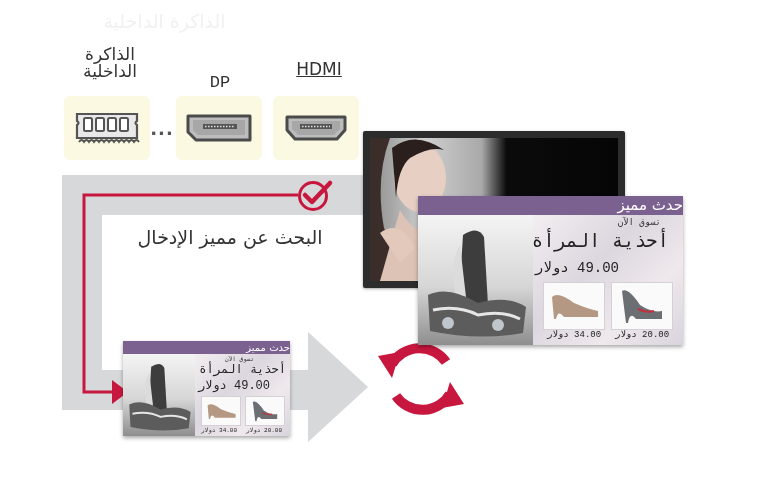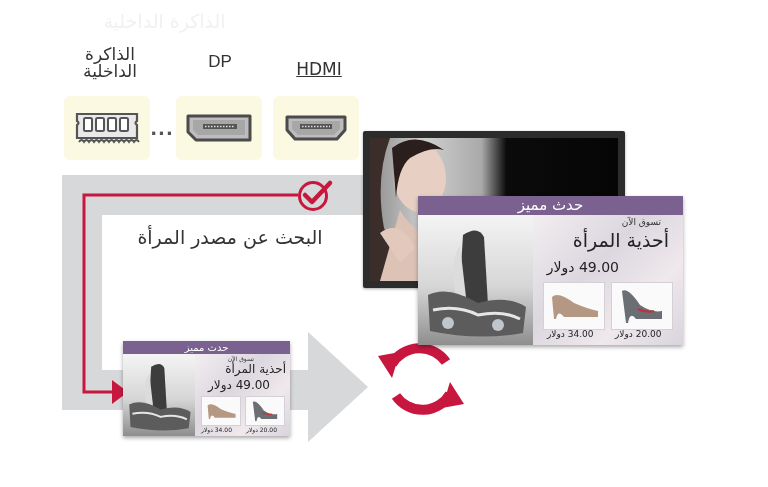--- a/index.html
+++ b/index.html
@@ -2,38 +2,38 @@
 <html><head>
 <meta charset="utf-8">
 <style>
   html, body { margin:0; padding:0; }
   body { width:768px; height:487px; position:relative; overflow:hidden; background:#ffffff;
          font-family:"DejaVu Sans", sans-serif; }
   .abs { position:absolute; }
   .ghost-title { left:92px; top:10px; width:145px; text-align:center; font-size:19px; color:#f1f1f1; direction:rtl; }
   .src-label { color:#333; font-size:17px; text-align:center; line-height:17px; }
   .lbl-mem { left:62px; top:46px; width:96px; direction:rtl; font-size:17px; line-height:17px; }
-  .lbl-dp { left:196px; top:53px; width:48px; font-family:Liberation Sans, sans-serif; }
+  .lbl-dp { left:196px; top:74px; width:48px; font-family:Liberation Mono, monospace; }
   .lbl-hdmi { left:286px; top:61px; width:66px;text-decoration:underline; }
   .port-box { background:#fbf9e1; border-radius:6px; width:86px; height:64px; top:96px; display:flex; align-items:center; justify-content:center; }
   .dots { left:150px; top:118px; width:24px; font-size:18px; color:#555; letter-spacing:1px; text-align:center; font-weight:bold; }
 
   .track { background:#d7d8da; }
   .search-text { left:110px; top:226px; width:240px; text-align:center; font-size:19px; color:#333; direction:rtl; }
 
   .monitor { left:363px; top:131px; width:262px; height:157px; background:#2c2c2c; border-radius:2px;
              box-shadow:0 1px 3px rgba(0,0,0,0.35); }
   .monitor-screen { position:absolute; left:7px; top:7px; width:248px; height:143px; overflow:hidden;
                     background:linear-gradient(90deg,#8d8d8d 0%,#cfcfcf 22%,#a9a9a9 45%,#0b0b0b 55%,#050505 100%); }
   .jewel-text { position:absolute; left:140px; top:59px; font-size:5px; letter-spacing:1px; color:#cfcfcf; }
 
   .ad { background:#f3f1f4; box-shadow:0 2px 4px rgba(0,0,0,0.35); overflow:hidden; }
-  .ad-header { position:absolute; left:0; top:0; width:100%; background:#7b6190; color:#fff; text-align:center; direction:rtl; }
+  .ad-header { position:absolute; left:0; top:0; width:100%; background:#7b6190; color:#fff; text-align:right; direction:rtl; }
   .ad-photo { position:absolute; background:linear-gradient(180deg,#f4f4f4 0%,#d6d6d6 55%,#8e8e8e 100%); overflow:hidden; }
-  .ad-panel { position:absolute; background:linear-gradient(135deg,#f2eef0 0%,#dcd6df 40%,#efe9ed 70%,#d9d3dd 100%); direction:rtl; }
+  .ad-panel { position:absolute; background:linear-gradient(135deg,#f2eef0 0%,#dcd6df 40%,#efe9ed 70%,#d9d3dd 100%); direction:rtl;font-family:Liberation Mono, monospace; }
   .thumb { position:absolute; background:#fafafa; border:1px solid #d4d0d6; }
   .thumb-price { position:absolute; color:#222; white-space:nowrap; direction:rtl; }
 </style>
 </head>
 <body>
 
 <div class="abs ghost-title">الذاكرة الداخلية</div>
 
 <div class="abs src-label lbl-mem">الذاكرة الداخلية</div>
 <div class="abs src-label lbl-dp">DP</div>
@@ -76,21 +76,21 @@
 
 <svg class="abs" style="left:78px; top:176px;" width="260" height="230" viewBox="0 0 260 230">
   <polyline points="220,19 6,19 6,216 36,216" fill="none" stroke="#c8173f" stroke-width="3"></polyline>
   <polygon points="34,204 50,216 34,228" fill="#c8173f"></polygon>
 </svg>
 <svg class="abs" style="left:296px; top:178px;" width="40" height="36" viewBox="0 0 40 36">
   <circle cx="17" cy="18" r="13.5" fill="#d7d8da" stroke="#c8173f" stroke-width="3"></circle>
   <polyline points="9,17 16,24 34,5" fill="none" stroke="#c8173f" stroke-width="4.5" stroke-linecap="round" stroke-linejoin="round"></polyline>
 </svg>
 
-<div class="abs search-text">البحث عن مصدر المرأة</div>
+<div class="abs search-text">البحث عن مميز الإدخال</div>
 
 <svg class="abs" style="left:376px; top:334px;" width="90" height="92" viewBox="0 0 90 92">
   <path d="M70 28 A32 32 0 0 0 16 30" fill="none" stroke="#c8173f" stroke-width="10"></path>
   <polygon points="2,22 24,18 16,44" fill="#c8173f"></polygon>
   <path d="M20 62 A32 32 0 0 0 74 60" fill="none" stroke="#c8173f" stroke-width="10"></path>
   <polygon points="88,70 66,74 74,48" fill="#c8173f"></polygon>
 </svg>
 
 <div class="abs monitor">
   <div class="monitor-screen">

